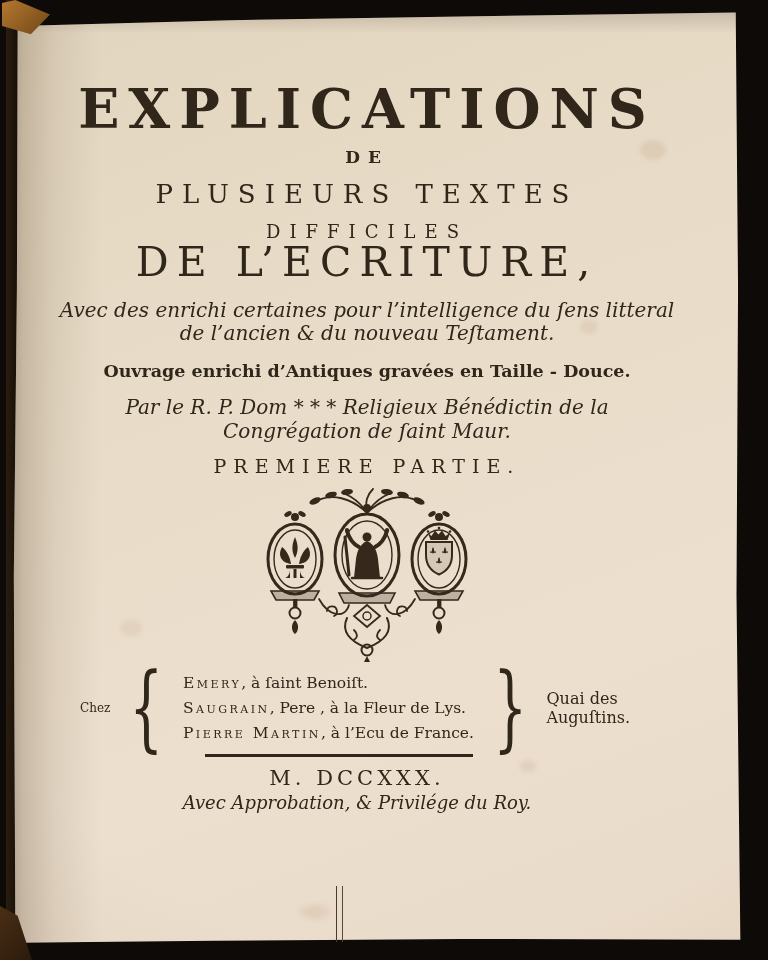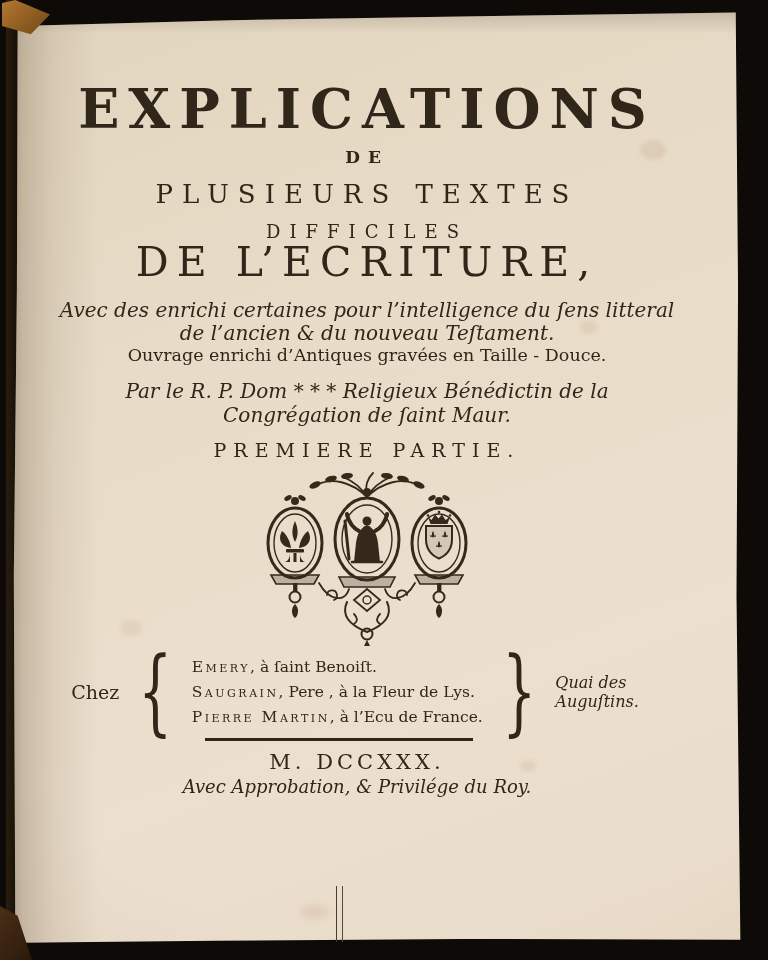--- a/index.html
+++ b/index.html
@@ -22,31 +22,31 @@
         clip-path:polygon(0 0, 55% 18%, 100% 100%, 0 100%);}
   .foxing{position:absolute;border-radius:50%;pointer-events:none;}
   .content{position:absolute;left:22px;top:72px;width:690px;text-align:center;}
   .t1{font-size:54px;font-weight:bold;letter-spacing:9px;line-height:1;margin:10px 0 0;}
   .t2{font-size:17px;font-weight:bold;letter-spacing:8px;margin-top:11px;}
   .t3{font-size:26px;letter-spacing:9px;margin-top:12px;}
   .t4{font-size:18px;letter-spacing:9px;margin-top:12px;}
   .t5{font-size:41px;letter-spacing:8px;line-height:1;}
   .sub{font-size:19.5px;line-height:22px;margin-top:13px;}
   .note{font-size:20px;line-height:23px;margin-top:16px;font-style:italic;}
-  .ouvrage{font-size:17.5px;}
+  .ouvrage{font-size:17.5px;margin-top:16px;font-weight:bold;}
   .author{font-size:20px;line-height:24px;margin-top:14px;font-style:italic;}
   .part{font-size:19px;letter-spacing:7px;margin-top:12px;}
   .ornament-wrap{margin-top:10px;height:178px;}
   .city{font-size:23px;letter-spacing:10px;margin-top:7px;}
   .imprint-row{display:flex;justify-content:center;align-items:center;gap:7px;margin-top:4px;transform:translateX(-12px);}
-  .chez{font-size:19px;}
+  .chez{font-size:12px;}
   .brace{font-size:92px;line-height:78px;transform:scale(0.58,1.02);color:#30261a;}
   .pubs{text-align:left;font-size:15.5px;line-height:25px;}
   .pub-name{font-variant:small-caps;letter-spacing:2.5px;}
-  .loc{text-align:left;font-size:16px;line-height:19px;font-style:italic;}
+  .loc{text-align:left;font-size:16px;line-height:19px;}
   .rule{width:268px;height:2.5px;background:#30261a;margin:7px auto 0;transform:translateX(-28px);}
   .year{font-size:21px;letter-spacing:4px;margin-top:9px;transform:translateX(-10px);}
   .priv{font-size:18px;font-style:italic;margin-top:2px;transform:translateX(-10px);}
   .bookmark{position:absolute;left:336px;top:886px;width:5px;height:56px;
         border-left:1.5px solid #4a3b2c;border-right:1.5px solid #5a4836;}
   svg .ink{stroke:#36291c;}
 </style>
 </head>
 <body>
 

